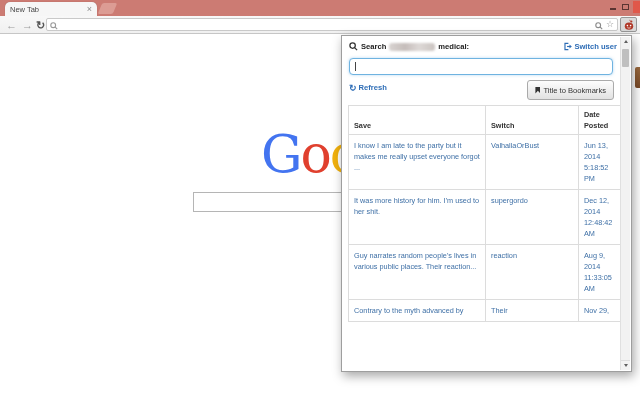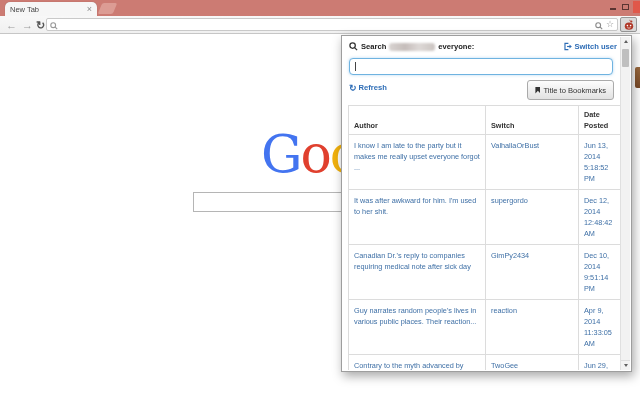--- a/index.html
+++ b/index.html
@@ -126,21 +126,21 @@
 
   <div class="popup">
     <div class="pop-head">
       <span class="pop-head-label">
         <svg width="9" height="9" viewBox="0 0 10 10">
             <circle cx="4" cy="4" r="3" fill="none" stroke="#333" stroke-width="1.4"></circle>
             <line x1="6.2" y1="6.2" x2="9" y2="9" stroke="#333" stroke-width="1.4"></line>
           </svg>
         <span>Search</span>
         <span class="blur-box"></span>
-        <span>everyone:</span>
+        <span>medical:</span>
       </span>
       <span class="switch-user">
         <svg width="9" height="9" viewBox="0 0 10 10">
             <path d="M6 1.5 H2.2 V8.5 H6" fill="none" stroke="#2e6db6" stroke-width="1.3"></path>
             <line x1="4.5" y1="5" x2="8" y2="5" stroke="#2e6db6" stroke-width="1.3"></line>
             <path d="M7.2 2.8 L9.8 5 L7.2 7.2 Z" fill="#2e6db6"></path>
           </svg>
         <span>Switch user</span>
       </span>
     </div>
@@ -159,48 +159,43 @@
 
     <div class="tbl-wrap">
       <table class="hist">
         <colgroup>
             <col class="col-title">
             <col class="col-author">
             <col class="col-date">
           </colgroup>
         <tbody>
             <tr>
-          <th>Author</th>
+          <th>Save</th>
           <th>Switch</th>
           <th>Date Posted</th>
         </tr>
         <tr>
           <td>I know I am late to the party but it makes me really upset everyone forgot ...</td>
           <td>ValhallaOrBust</td>
           <td>Jun 13, 2014 5:18:52 PM</td>
         </tr>
         <tr>
-          <td>It was after awkward for him. I'm used to her shit.</td>
+          <td>It was more history for him. I'm used to her shit.</td>
           <td>supergordo</td>
           <td>Dec 12, 2014 12:48:42 AM</td>
         </tr>
         <tr>
-          <td>Canadian Dr.'s reply to companies requiring medical note after sick day</td>
-          <td>GimPy2434</td>
-          <td>Dec 10, 2014 9:51:14 PM</td>
-        </tr>
-        <tr>
           <td>Guy narrates random people's lives in various public places. Their reaction...</td>
           <td>reaction</td>
-          <td>Apr 9, 2014 11:33:05 AM</td>
+          <td>Aug 9, 2014 11:33:05 AM</td>
         </tr>
         <tr>
           <td>Contrary to the myth advanced by</td>
-          <td>TwoGee</td>
-          <td>Jun 29,</td>
+          <td>Their</td>
+          <td>Nov 29,</td>
         </tr>
       </tbody>
         </table>
     </div>
 
     <div class="sb">
       <div class="sb-btn sb-up">
           <div class="tri-up"></div>
         </div>
       <div class="sb-thumb"></div>

